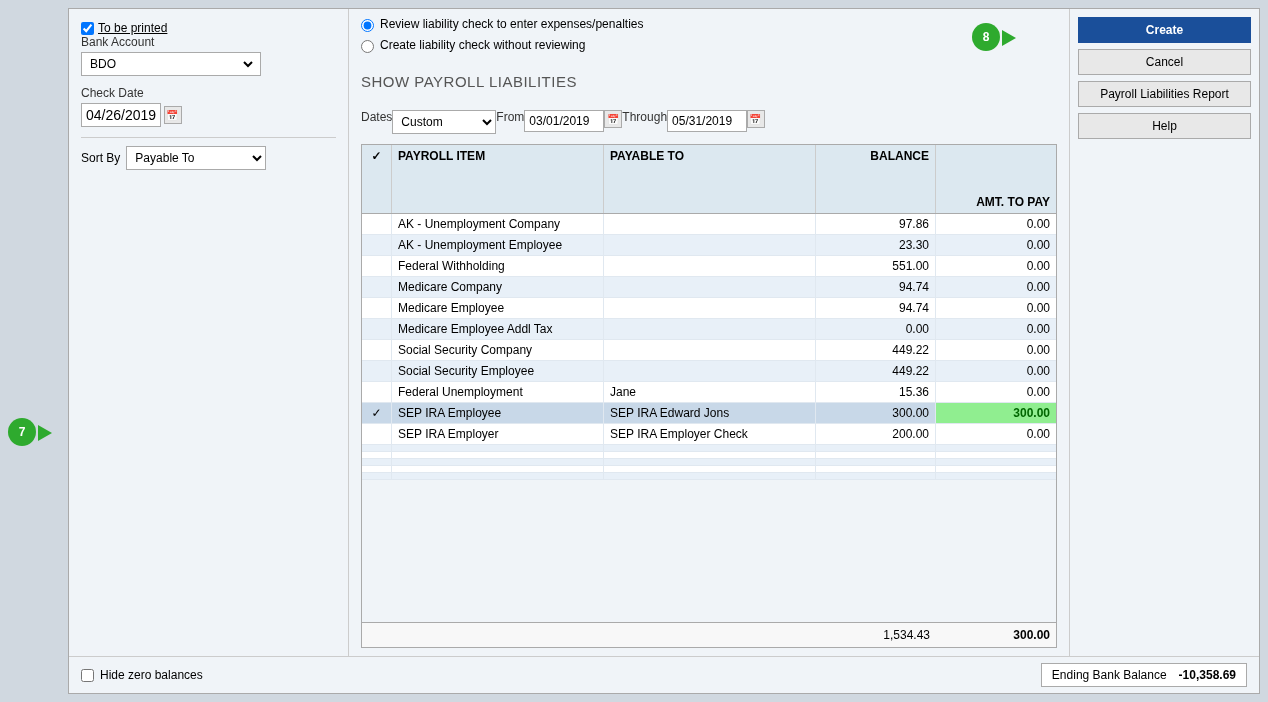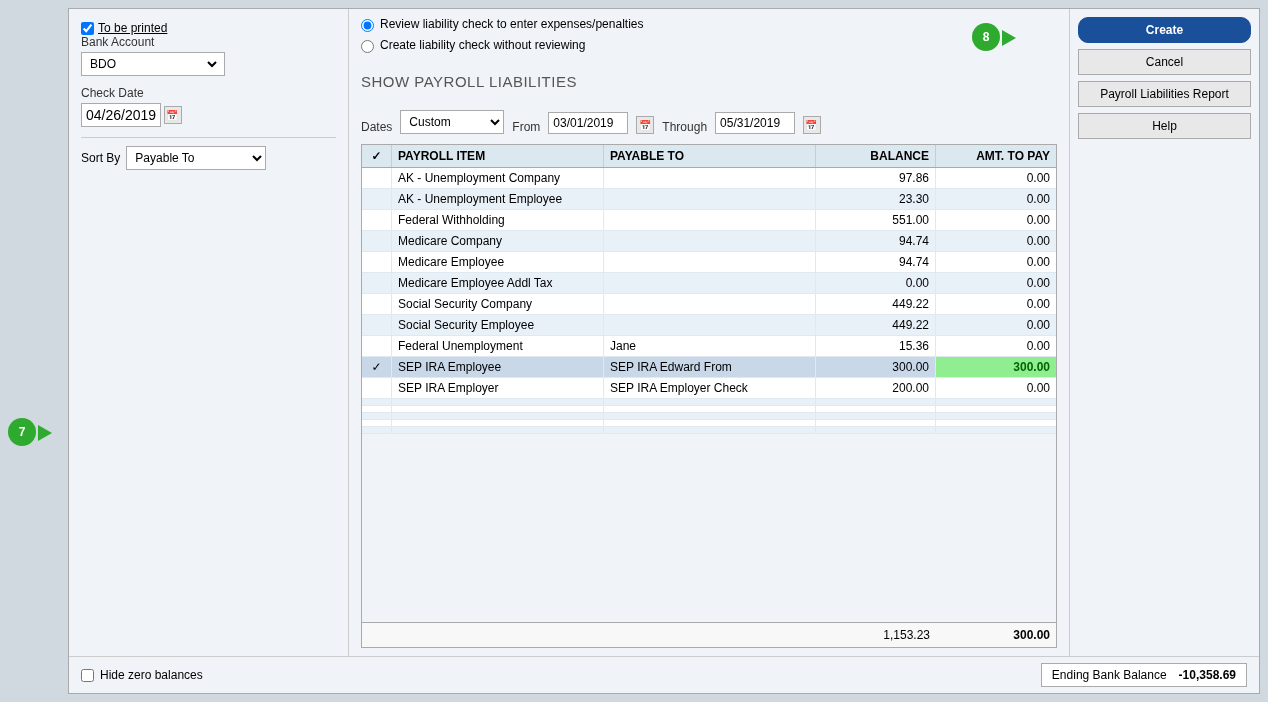--- a/index.html
+++ b/index.html
@@ -6,69 +6,69 @@
     body { background: #d0d8e0; width: 1268px; height: 702px; overflow: hidden; position: relative; }
     .dialog { position: absolute; top: 8px; left: 68px; right: 8px; bottom: 8px; background: #f0f4f8; border: 1px solid #aaa; display: flex; flex-direction: column; }
     .dialog-body { display: flex; flex: 1; overflow: hidden; }
     
     
     .left-panel { width: 280px; padding: 12px; border-right: 1px solid #ccc; flex-shrink: 0; }
     .checkbox-row { display: flex; align-items: center; gap: 4px; }
     .checkbox-row label { text-decoration: underline; }
     .field-group { margin-bottom: 10px; }
     .field-label { margin-bottom: 3px; color: #333; }
-    .select-field { width: 144px; padding: 3px 4px; border: 1px solid #aaa; background: white; display: flex; align-items: center; justify-content: space-between; }
+    .select-field { width: 180px; padding: 3px 4px; border: 1px solid #aaa; background: white; display: flex; align-items: center; justify-content: space-between; }
     .select-field select { border: none; background: transparent; width: 100%; outline: none; font-size: 12px; }
     .date-field { display: flex; align-items: center; gap: 3px; }
     .date-input { width: 80px; padding: 3px 4px; border: 1px solid #aaa; background: white; font-size: 14px; }
     .cal-icon { width: 18px; height: 18px; background: #e8e8e8; border: 1px solid #aaa; display: flex; align-items: center; justify-content: center; cursor: pointer; font-size: 10px; }
     .sort-row { display: flex; align-items: center; gap: 6px; margin-top: 8px; }
     .sort-select { width: 140px; padding: 3px 4px; border: 1px solid #aaa; background: white; font-size: 12px; }
 
     
     .middle-panel { flex: 1; display: flex; flex-direction: column; padding: 8px 12px; }
     .radio-group { margin-bottom: 10px; }
     .radio-item { display: flex; align-items: flex-start; gap: 6px; margin-bottom: 6px; }
     .radio-item input[type=radio] { margin-top: 2px; }
     .show-liabilities-label { font-size: 15px; font-weight: normal; color: #555; letter-spacing: 0.5px; margin-bottom: 20px; margin-top: 4px; }
-    .dates-row { display: flex; align-items: flex-end; gap: 8px; margin-bottom: 10px; }
+    .dates-row { display: flex; align-items: flex-start; margin-bottom: 10px; }
     .dates-label { color: #333; }
     .dates-select { padding: 3px 4px; border: 1px solid #aaa; background: white; font-size: 12px; width: 104px; }
     .from-label, .through-label { color: #333; }
     .date-input-sm { width: 80px; padding: 3px 4px; border: 1px solid #aaa; background: white; font-size: 12px; }
     
     
     .table-container { flex: 1; border: 1px solid #aaa; overflow: hidden; display: flex; flex-direction: column; }
     .table-header { display: flex; background: #dce8f0; border-bottom: 1px solid #aaa; font-weight: bold; font-size: 11px; }
     .col-check { width: 30px; padding: 4px 4px; border-right: 1px solid #ccc; text-align: center; }
     .col-payroll { flex: 1; padding: 4px 6px; border-right: 1px solid #ccc; }
     .col-payable { flex: 1; padding: 4px 6px; border-right: 1px solid #ccc; }
     .col-balance { width: 120px; padding: 4px 6px; border-right: 1px solid #ccc; text-align: right; }
-    .col-amttopay { width: 120px; padding: 4px 6px; text-align: right; }
+    .col-amttopay { width: 120px; padding: 4px 6px; text-align: right; margin-top: 46px; }
     .table-body { flex: 1; overflow-y: auto; }
     .table-row { display: flex; border-bottom: 1px solid #e0e8f0; }
     .table-row:nth-child(even) { background: #e8f0f8; }
     .table-row:nth-child(odd) { background: white; }
     .table-row.selected { background: #c8d8e8; }
     .cell { padding: 3px 6px; overflow: hidden; white-space: nowrap; }
     .cell-check { width: 30px; border-right: 1px solid #e0e8f0; text-align: center; padding: 3px 2px; }
     .cell-payroll { flex: 1; border-right: 1px solid #e0e8f0; }
     .cell-payable { flex: 1; border-right: 1px solid #e0e8f0; }
     .cell-balance { width: 120px; border-right: 1px solid #e0e8f0; text-align: right; }
     .cell-amttopay { width: 120px; text-align: right; }
     .cell-amttopay.highlighted { background: #90ee90; color: #006600; font-weight: bold; }
     .table-footer { display: flex; background: #f8f8f8; border-top: 1px solid #aaa; padding: 3px 0; }
     .footer-total-balance { flex: 1; text-align: right; padding: 2px 6px; }
     .footer-spacer { width: 30px; flex: 2; }
     .footer-total-amt { width: 120px; text-align: right; padding: 2px 6px; font-weight: bold; }
     
     
     .right-panel { width: 190px; padding: 8px; display: flex; flex-direction: column; gap: 6px; border-left: 1px solid #ccc; flex-shrink: 0; }
     .btn { padding: 5px 8px; border: 1px solid #aaa; background: #e8e8e8; cursor: pointer; text-align: center; font-size: 12px; width: 100%; }
-    .btn.primary { background: #1a4f9a; color: white; border-color: #1a4f9a; font-weight: bold; border-radius: 10px; }
+    .btn.primary { background: #1a4f9a; color: white; border-color: #1a4f9a; font-weight: bold; }
     
     
     .bottom-bar { display: flex; align-items: center; justify-content: space-between; padding: 6px 12px; border-top: 1px solid #ccc; background: #f0f4f8; }
     .ending-balance-box { display: flex; align-items: center; gap: 12px; background: white; border: 1px solid #aaa; padding: 4px 10px; }
     
     
     .callout { position: absolute; width: 28px; height: 28px; border-radius: 50%; background: #2eaa2e; color: white; font-weight: bold; font-size: 14px; display: flex; align-items: center; justify-content: center; z-index: 10; }
     .arrow-right { position: absolute; width: 0; height: 0; border-top: 8px solid transparent; border-bottom: 8px solid transparent; border-left: 14px solid #2eaa2e; z-index: 10; }
     
     .divider-line { width: 100%; height: 1px; background: #ccc; margin: 4px 0; }
@@ -213,21 +213,21 @@
             <div class="table-row">
               <div class="cell cell-check"></div>
               <div class="cell cell-payroll">Federal Unemployment</div>
               <div class="cell cell-payable">Jane</div>
               <div class="cell cell-balance">15.36</div>
               <div class="cell cell-amttopay">0.00</div>
             </div>
             <div class="table-row selected">
               <div class="cell cell-check">✓</div>
               <div class="cell cell-payroll">SEP IRA Employee</div>
-              <div class="cell cell-payable">SEP IRA Edward From</div>
+              <div class="cell cell-payable">SEP IRA Edward Jons</div>
               <div class="cell cell-balance">300.00</div>
               <div class="cell cell-amttopay highlighted">300.00</div>
             </div>
             <div class="table-row">
               <div class="cell cell-check"></div>
               <div class="cell cell-payroll">SEP IRA Employer</div>
               <div class="cell cell-payable">SEP IRA Employer Check</div>
               <div class="cell cell-balance">200.00</div>
               <div class="cell cell-amttopay">0.00</div>
             </div>
@@ -262,21 +262,21 @@
             <div class="table-row">
               <div class="cell cell-check"></div>
               <div class="cell cell-payroll"></div>
               <div class="cell cell-payable"></div>
               <div class="cell cell-balance"></div>
               <div class="cell cell-amttopay"></div>
             </div>
           </div>
         <div class="table-footer">
           <div class="footer-spacer"></div>
-          <div class="footer-total-balance">1,153.23</div>
+          <div class="footer-total-balance">1,534.43</div>
           <div class="footer-total-amt">300.00</div>
         </div>
       </div>
     </div>
 
     <div class="right-panel">
       <button class="btn primary">Create</button>
       <button class="btn">Cancel</button>
       <button class="btn">Payroll Liabilities Report</button>
       <button class="btn">Help</button>

